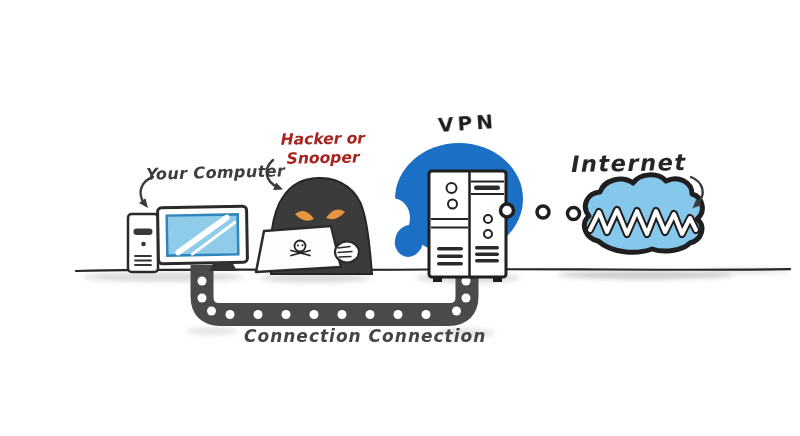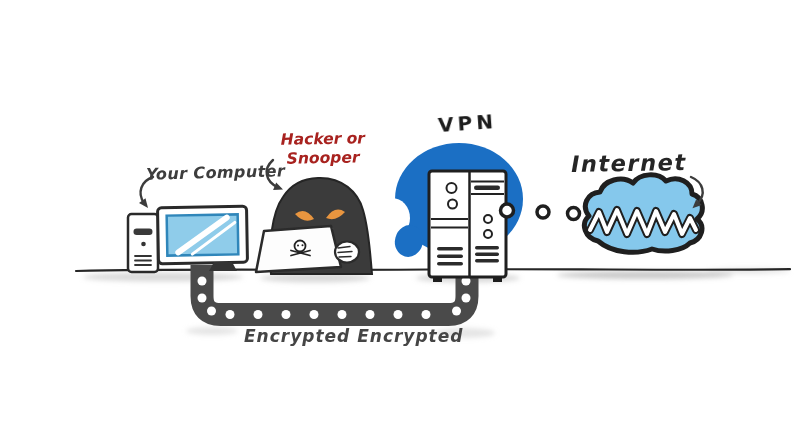--- a/index.html
+++ b/index.html
@@ -216,14 +216,14 @@
 
   <div class="label label-hacker">
     <div>Hacker or</div>
     <div>Snooper</div>
   </div>
 
   <div class="label label-vpn">VPN</div>
 
   <div class="label label-internet">Internet</div>
 
-  <div class="label label-encrypted">Encrypted Encrypted</div>
+  <div class="label label-encrypted">Connection Connection</div>
 </div>
 
 </body></html>

